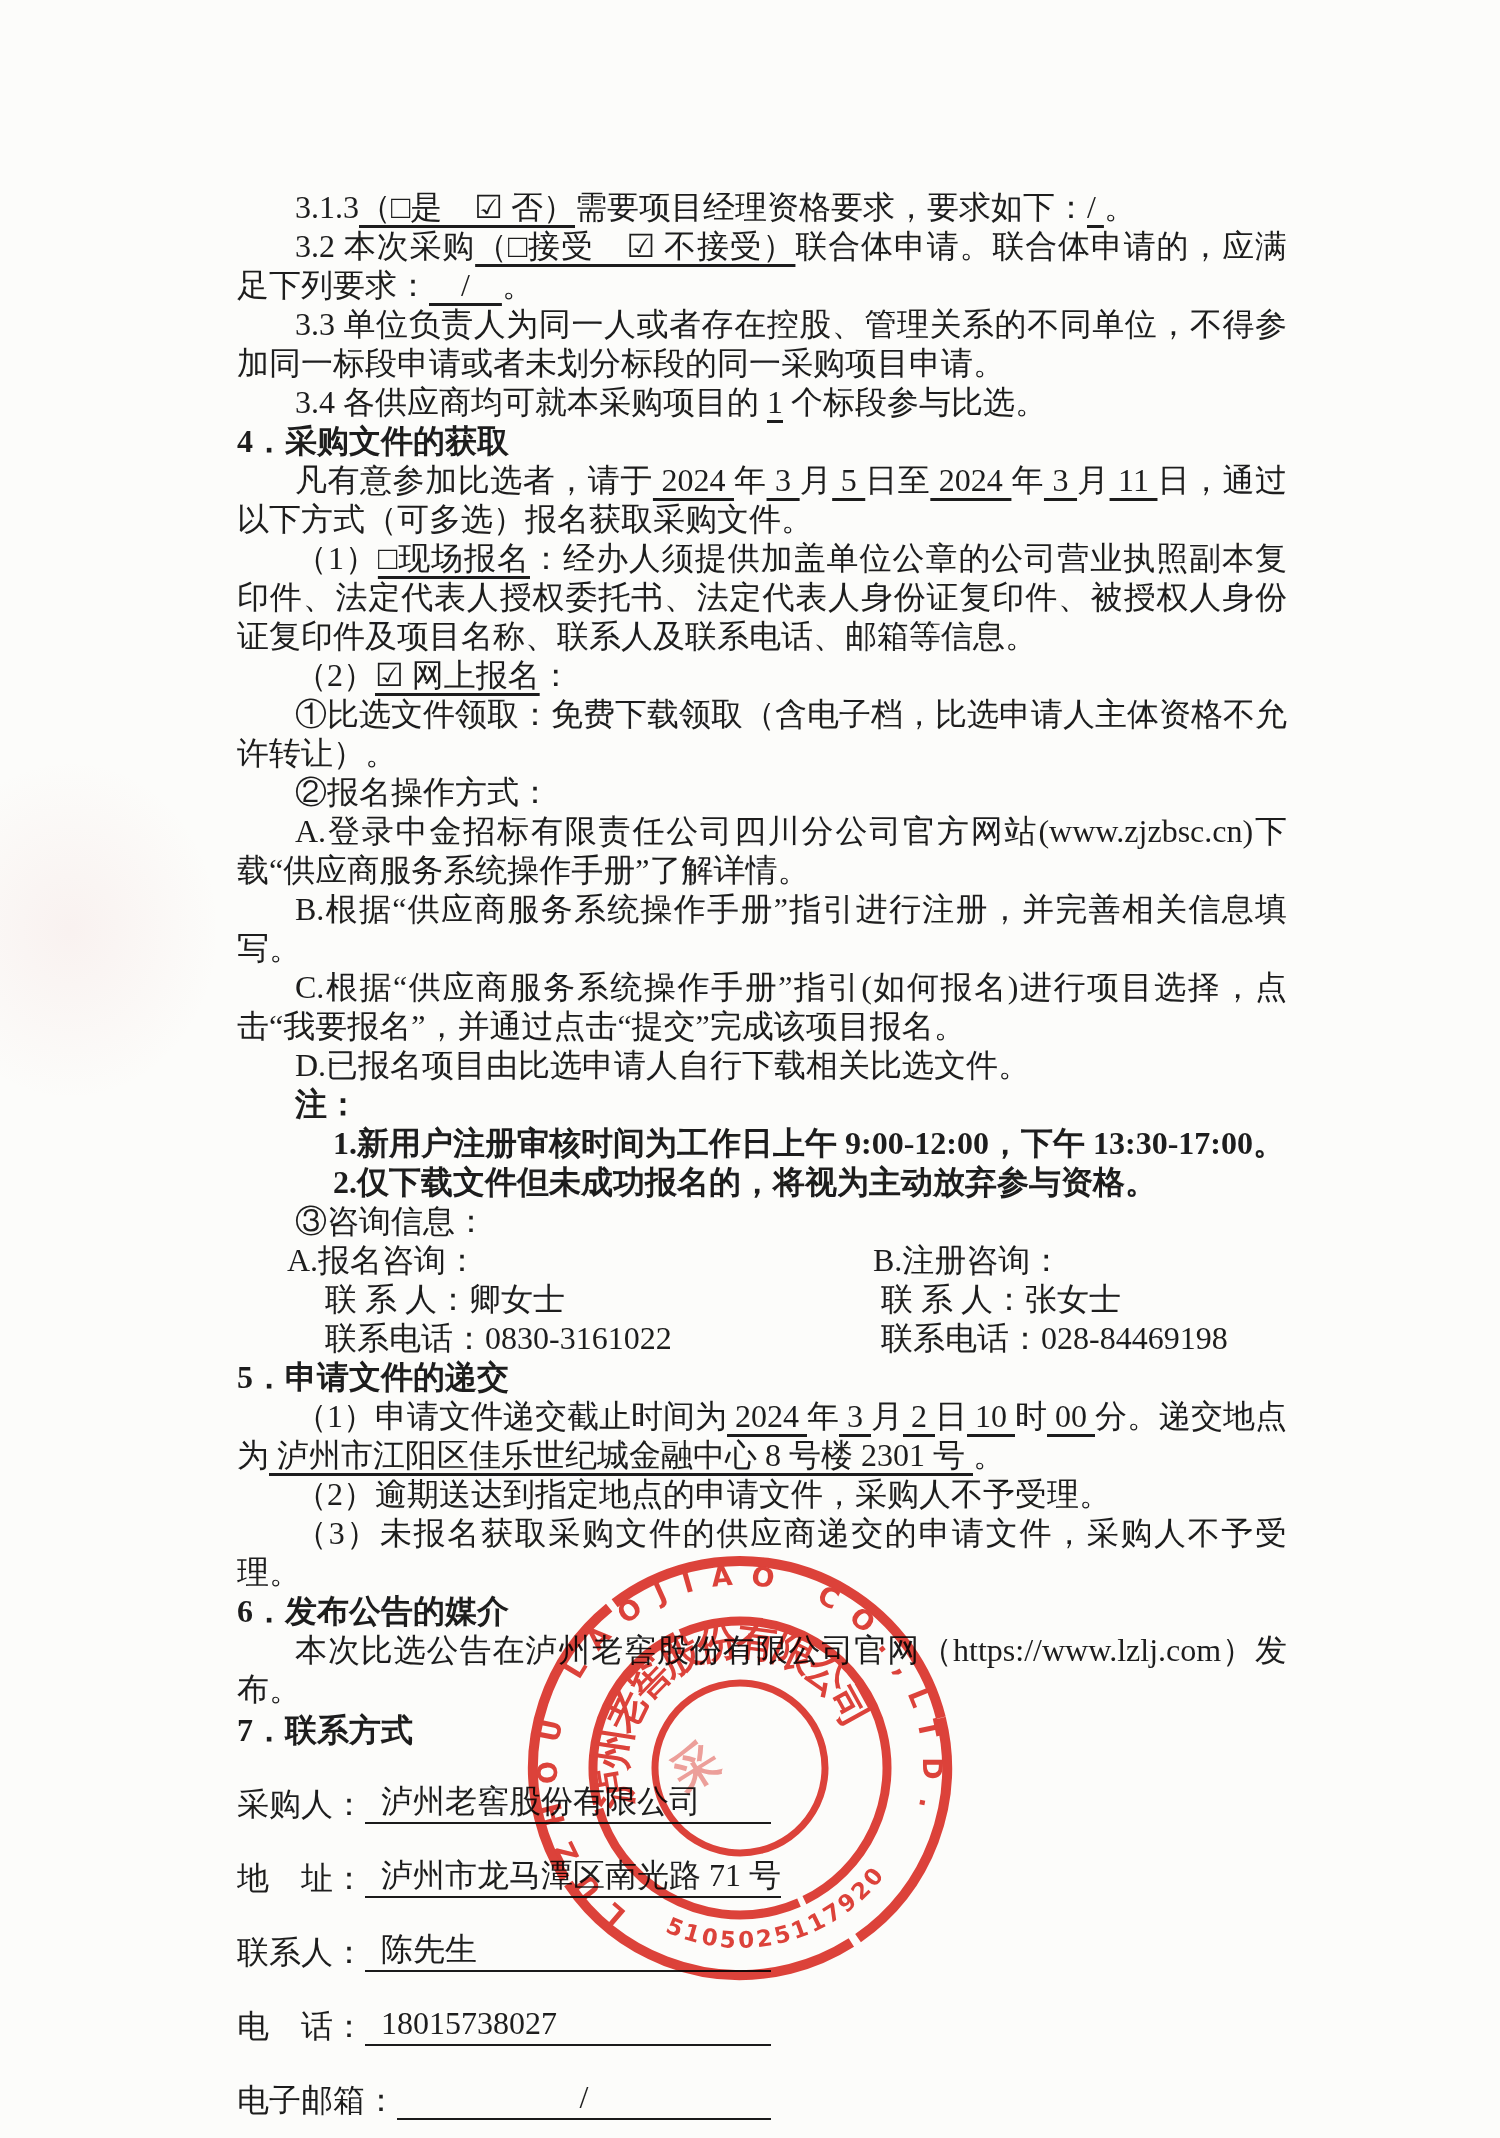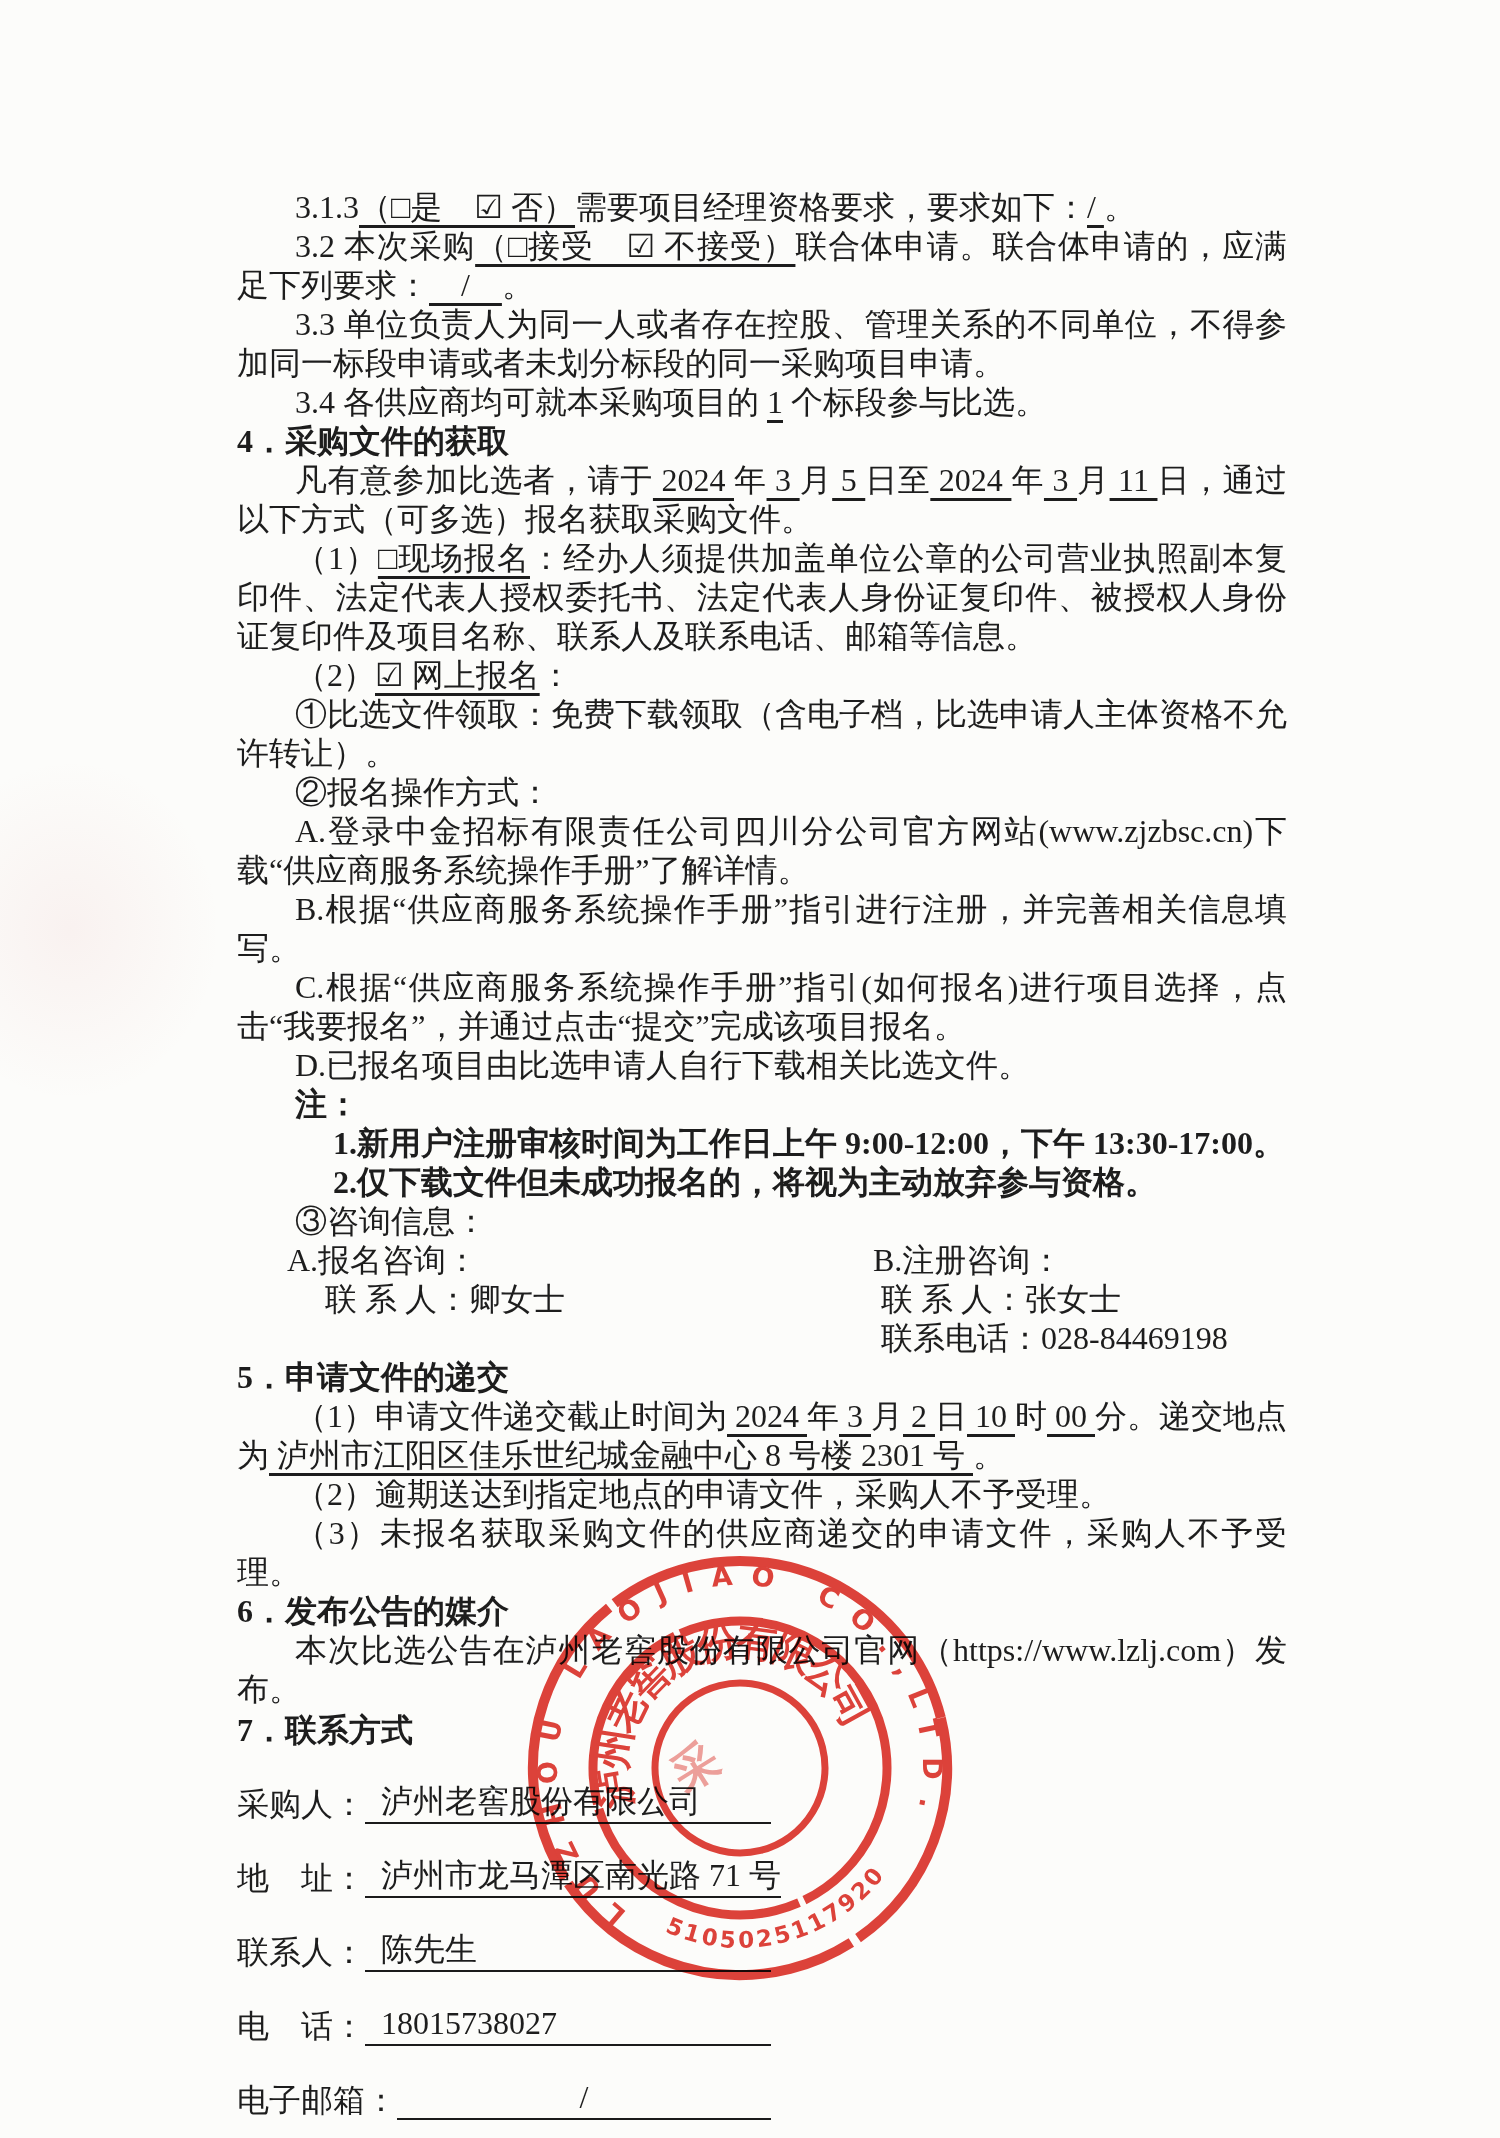--- a/index.html
+++ b/index.html
@@ -86,20 +86,21 @@
       <p class="para ind2 b"><span>注：</span></p>
       <p class="para ind3 b"><span>1.新用户注册审核时间为工作日上午 9:00-12:00，下午 13:30-17:00。</span></p>
       <p class="para ind3 b"><span>2.仅下载文件但未成功报名的，将视为主动放弃参与资格。</span></p>
       <p class="para ind2"><span>③咨询信息：</span></p>
     </div>
 
   <div class="consult" id="consult">
       <div class="ccol left">
         <p class="ctitle">A.报名咨询：</p>
         <p class="crow">联 系 人：卿女士</p>
+        <p class="crow">联系电话：0830-3161022</p>
       </div>
       <div class="ccol right">
         <p class="ctitle">B.注册咨询：</p>
         <p class="crow">联 系 人：张女士</p>
         <p class="crow">联系电话：028-84469198</p>
       </div>
     </div>
 
   <div id="group2">
       <p class="para ind0 b"><span>5．申请文件的递交</span></p>

